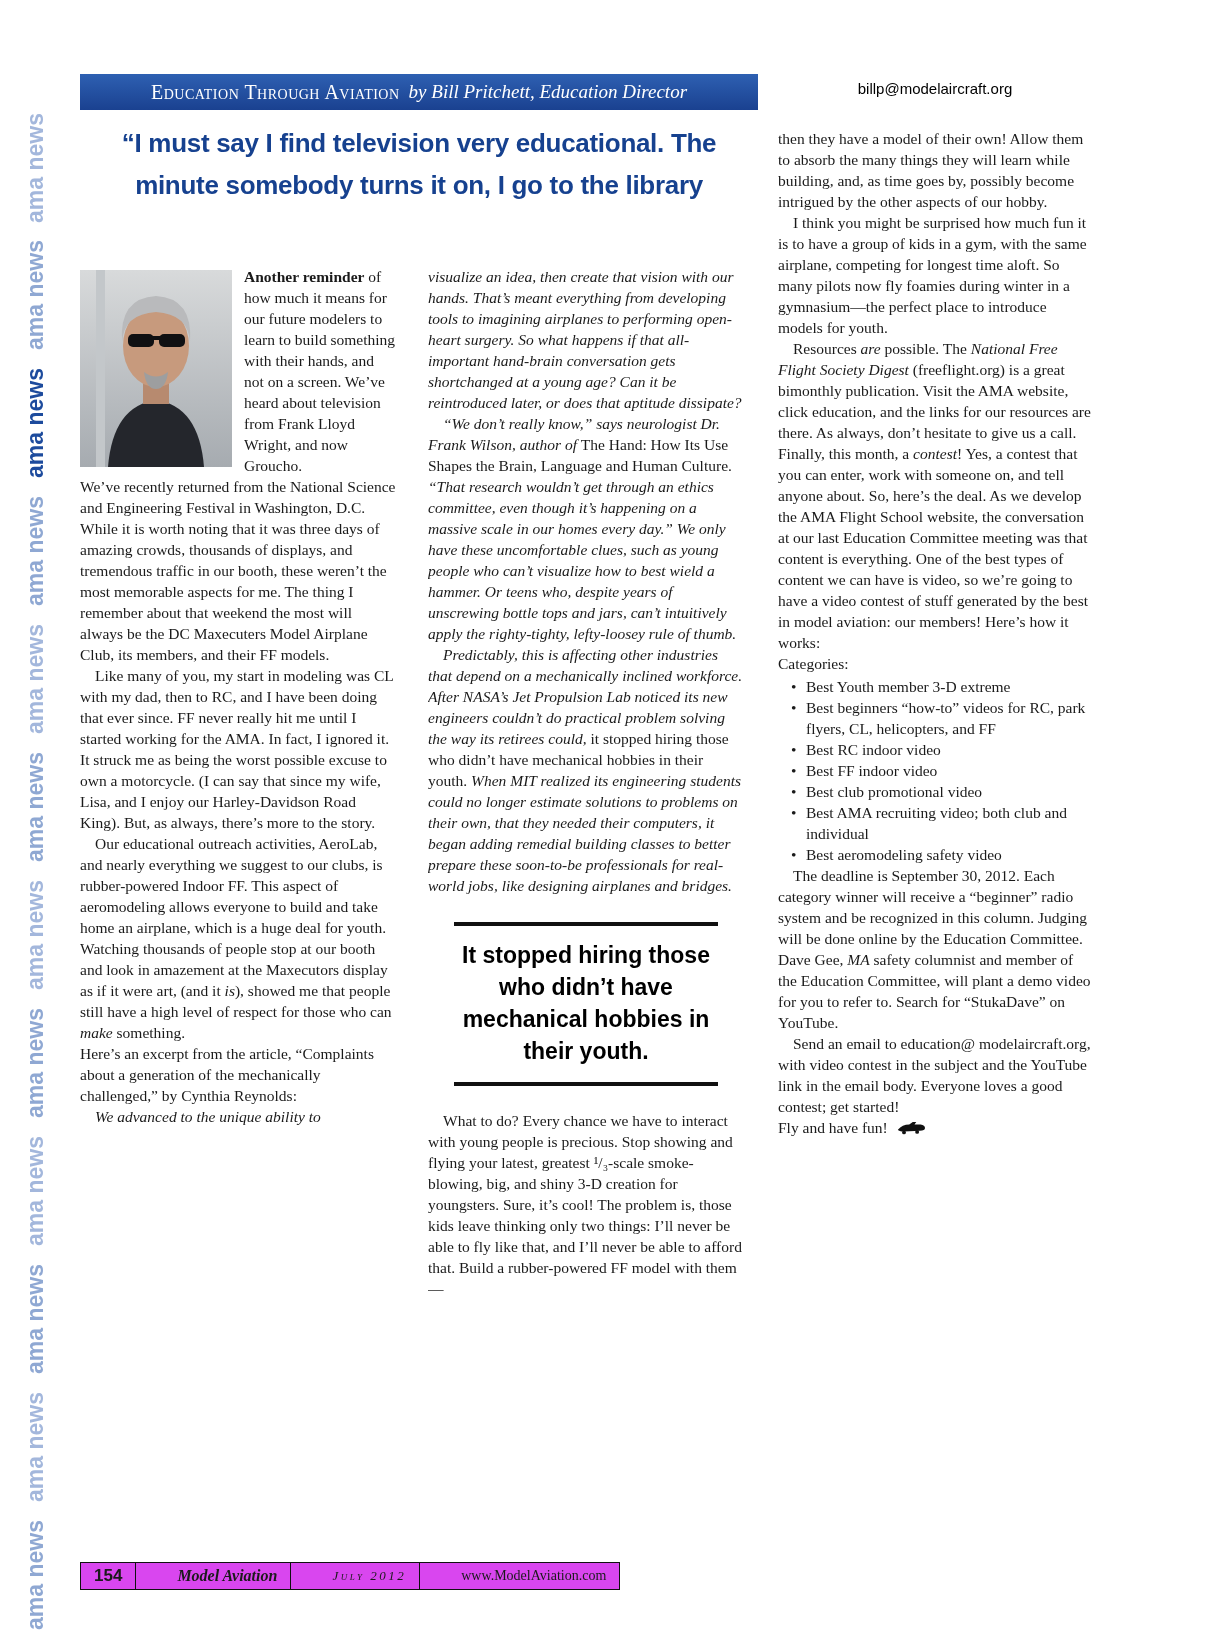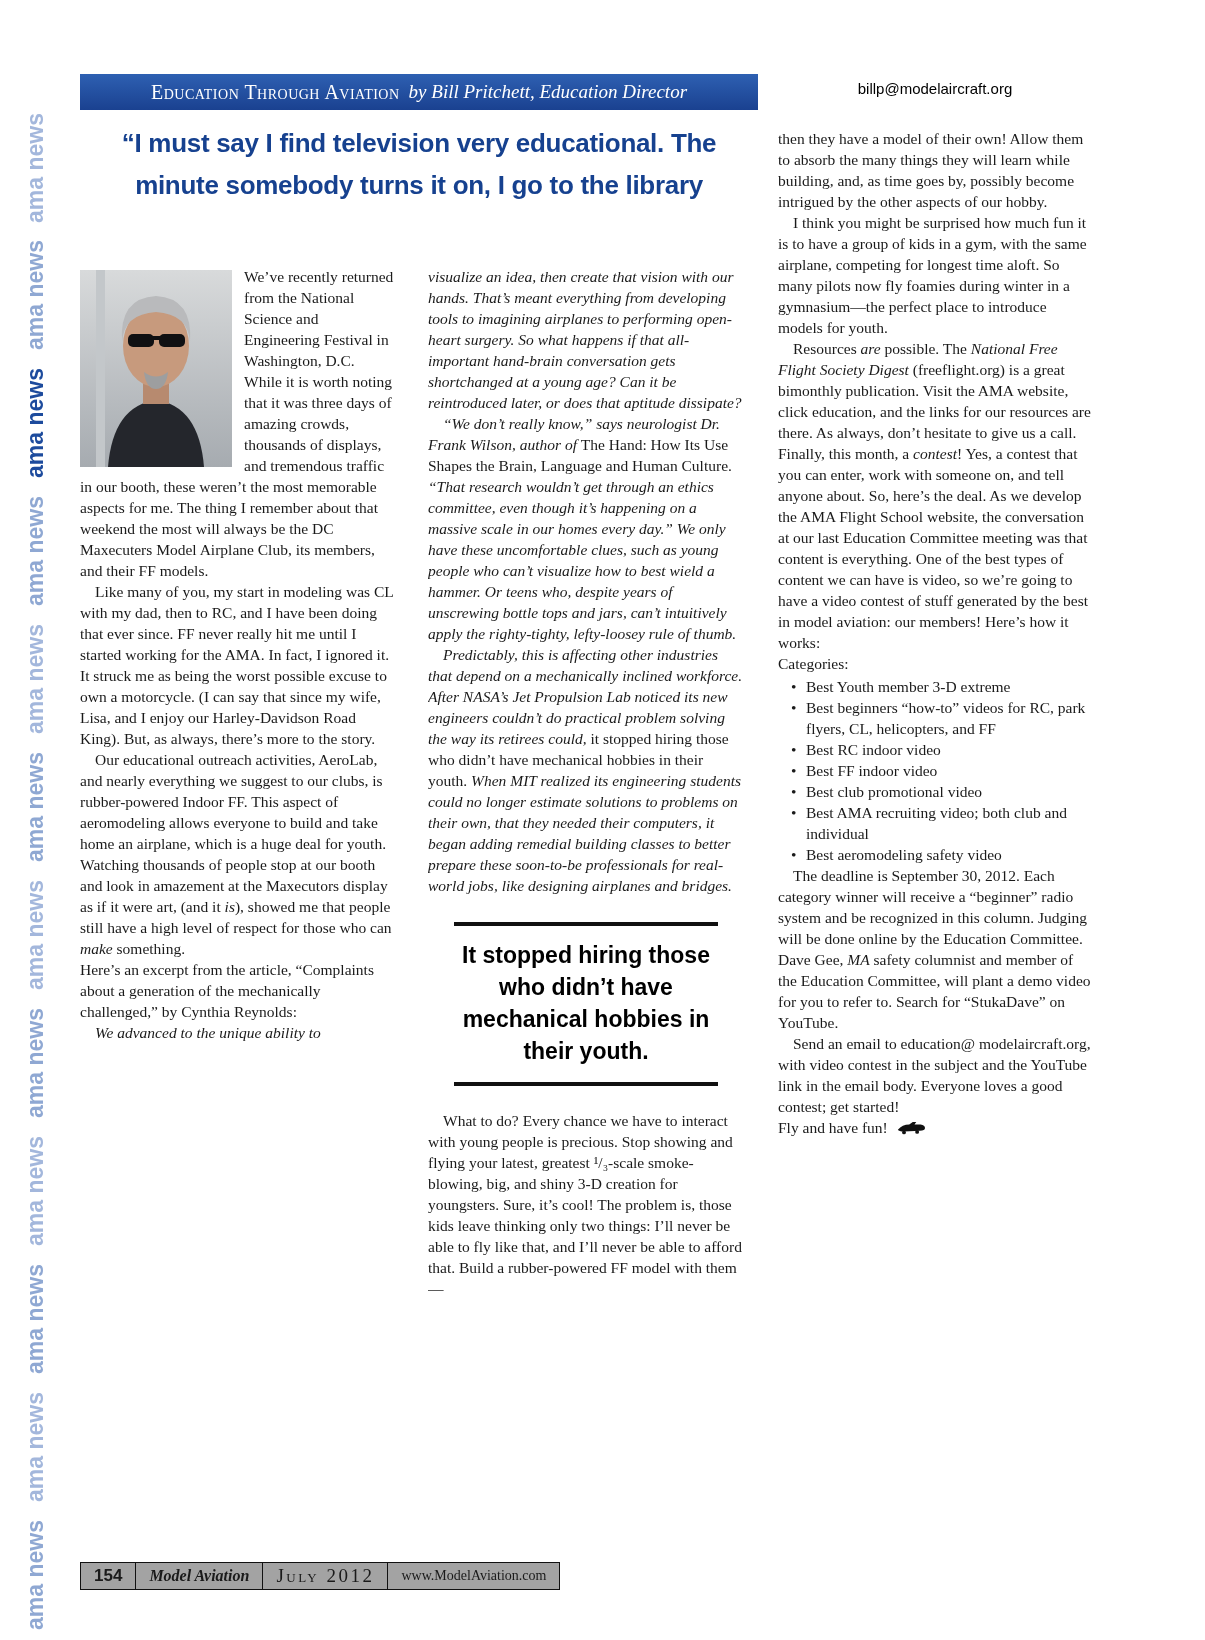--- a/index.html
+++ b/index.html
@@ -67,27 +67,27 @@
 
   ul.bullets { list-style:none; margin-top:2px; }
   ul.bullets li { position:relative; padding-left:28px; }
   ul.bullets li::before { content:"\2022"; position:absolute; left:13px; }
 
   .signoff { margin-top:42px; display:flex; align-items:center; gap:8px; }
 
   
   .footer {
     position:absolute; left:80px; top:1562px; height:28px;
-    display:flex; align-items:stretch; border:1.6px solid #111; background:#a3a3a3;
+    display:flex; align-items:stretch; border:1.6px solid #111; background:#d946ef;gap:28px;
   }
   .footer .cell { display:flex; align-items:center; padding:0 13px; border-right:1.6px solid #111; }
   .footer .cell:last-child { border-right:none; }
   .footer .page-num { font-family:"Liberation Sans", sans-serif; font-weight:bold; font-size:17px; }
   .footer .magazine { font-weight:bold; font-style:italic; font-size:16px; }
-  .footer .date { font-variant:small-caps; letter-spacing:2.5px; font-size:19px; }
+  .footer .date { font-variant:small-caps; letter-spacing:2.5px; font-size:13px;font-style:italic; }
   .footer .url { font-size:14px; }
 </style>
 </head>
 <body>
 
 <div class="sidebar"><span>ama news</span><span>ama news</span><span>ama news</span><span>ama news</span><span>ama news</span><span>ama news</span><span>ama news</span><span>ama news</span><span>ama news</span><span class="seg-b">ama news</span><span>ama news</span><span>ama news</span></div>
 
 <div class="banner">
   <span class="title">Education Through Aviation</span>
   <span class="byline">by Bill Pritchett, Education Director</span>
@@ -114,20 +114,21 @@
       <path d="M28 197 Q33 136 76 130 Q119 136 124 197 Z" fill="#24262c"></path>
       <rect x="63" y="106" width="26" height="28" fill="#b78a6f"></rect>
       <ellipse cx="76" cy="76" rx="33" ry="41" fill="#c79a7d"></ellipse>
       <path d="M42 72 Q39 28 76 26 Q113 28 110 72 Q108 44 76 42 Q44 44 42 72 Z" fill="#b9babc"></path>
       <rect x="48" y="64" width="26" height="13" rx="5" fill="#101012"></rect>
       <rect x="79" y="64" width="26" height="13" rx="5" fill="#101012"></rect>
       <rect x="71" y="66" width="11" height="4" fill="#101012"></rect>
       <path d="M64 102 Q76 111 88 102 Q86 119 76 119 Q66 119 64 102 Z" fill="#9d9e9f"></path>
     </svg>
   </div>
+  <p><span class="seg-b">Another reminder</span><span> of how much it means for our future modelers to learn to build something with their hands, and not on a screen. We’ve heard about television from Frank Lloyd Wright, and now Groucho.</span></p>
   <p class="gap">We’ve recently returned from the National Science and Engineering Festival in Washington, D.C. While it is worth noting that it was three days of amazing crowds, thousands of displays, and tremendous traffic in our booth, these weren’t the most memorable aspects for me. The thing I remember about that weekend the most will always be the DC Maxecuters Model Airplane Club, its members, and their FF models.</p>
   <p class="indent">Like many of you, my start in modeling was CL with my dad, then to RC, and I have been doing that ever since. FF never really hit me until I started working for the AMA. In fact, I ignored it. It struck me as being the worst possible excuse to own a motorcycle. (I can say that since my wife, Lisa, and I enjoy our Harley-Davidson Road King). But, as always, there’s more to the story.</p>
   <p class="indent"><span>Our educational outreach activities, AeroLab, and nearly everything we suggest to our clubs, is rubber-powered Indoor FF. This aspect of aeromodeling allows everyone to build and take home an airplane, which is a huge deal for youth. Watching thousands of people stop at our booth and look in amazement at the Maxecutors display as if it were art, (and it </span><span class="seg-i">is</span><span>), showed me that people still have a high level of respect for those who can </span><span class="seg-i">make</span><span> something.</span></p>
   <p class="gap">Here’s an excerpt from the article, “Complaints about a generation of the mechanically challenged,” by Cynthia Reynolds:</p>
   <p class="gap indent italic">We advanced to the unique ability to</p>
 </div>
 
 <div class="col col2">
   <p class="italic">visualize an idea, then create that vision with our hands. That’s meant everything from developing tools to imagining airplanes to performing open-heart surgery. So what happens if that all-important hand-brain conversation gets shortchanged at a young age? Can it be reintroduced later, or does that aptitude dissipate?</p>
   <p class="indent"><span class="seg-i">“We don’t really know,” says neurologist Dr. Frank Wilson, author of </span><span>The Hand: How Its Use Shapes the Brain, Language and Human Culture. </span><span class="seg-i">“That research wouldn’t get through an ethics committee, even though it’s happening on a massive scale in our homes every day.” We only have these uncomfortable clues, such as young people who can’t visualize how to best wield a hammer. Or teens who, despite years of unscrewing bottle tops and jars, can’t intuitively apply the righty-tighty, lefty-loosey rule of thumb.</span></p>

